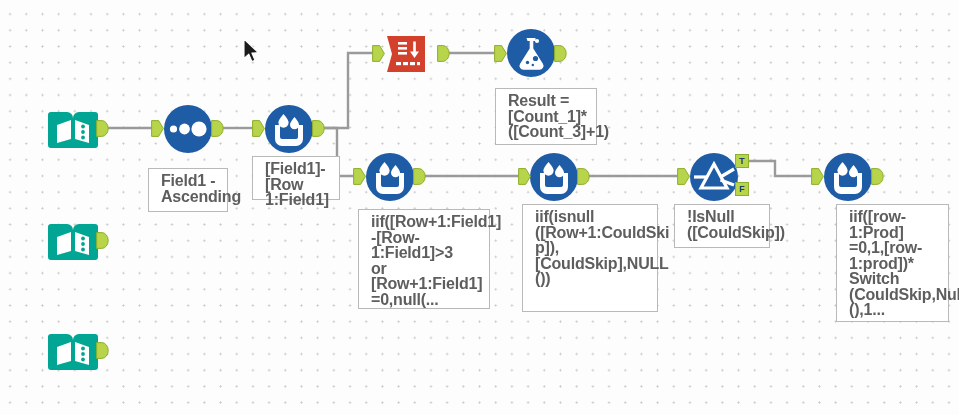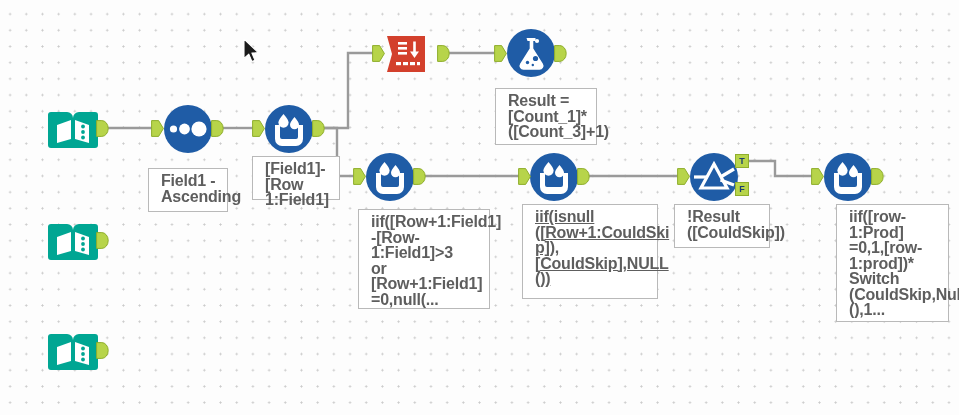--- a/index.html
+++ b/index.html
@@ -300,26 +300,26 @@
 Ascending</div>
       <div class="anno" style="left: 252px; top: 156px; width: 88px; height: 44px;">[Field1]-[Row
 1:Field1]</div>
       <div class="anno" style="left: 495px; top: 88px; width: 102px; height: 57px;">Result =
 [Count_1]*
 ([Count_3]+1)</div>
       <div class="anno" style="left: 358px; top: 209px; width: 132px; height: 100px;">iif([Row+1:Field1]
 -[Row-1:Field1]&gt;3
 or [Row+1:Field1]
 =0,null(...</div>
-      <div class="anno" style="left: 522px; top: 204px; width: 136px; height: 95px; text-decoration: underline;">iif(isnull
+      <div class="anno" style="left: 522px; top: 204px; width: 136px; height: 108px;">iif(isnull
 ([Row+1:CouldSki
 p]),
 [CouldSkip],NULL
 ())</div>
-      <div class="anno" style="left: 674px; top: 204px; width: 96px; height: 44px;">!Result
+      <div class="anno" style="left: 674px; top: 204px; width: 96px; height: 44px;">!IsNull
 ([CouldSkip])</div>
       <div class="anno" style="left: 836px; top: 204px; width: 113px; height: 118px;">iif([row-1:Prod]
 =0,1,[row-
 1:prod])*
 Switch
 (CouldSkip,Null
 (),1...</div>
     </div>
 
   <svg id="cursor" width="20" height="28" viewBox="0 0 20 28" style="left: 243px; top: 38px;">

